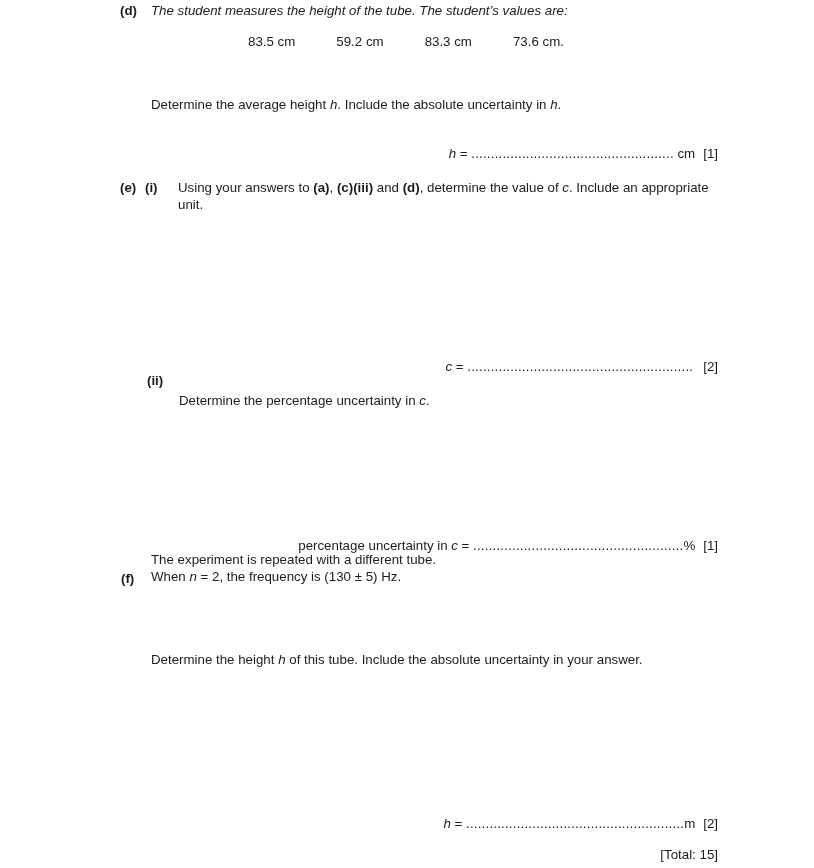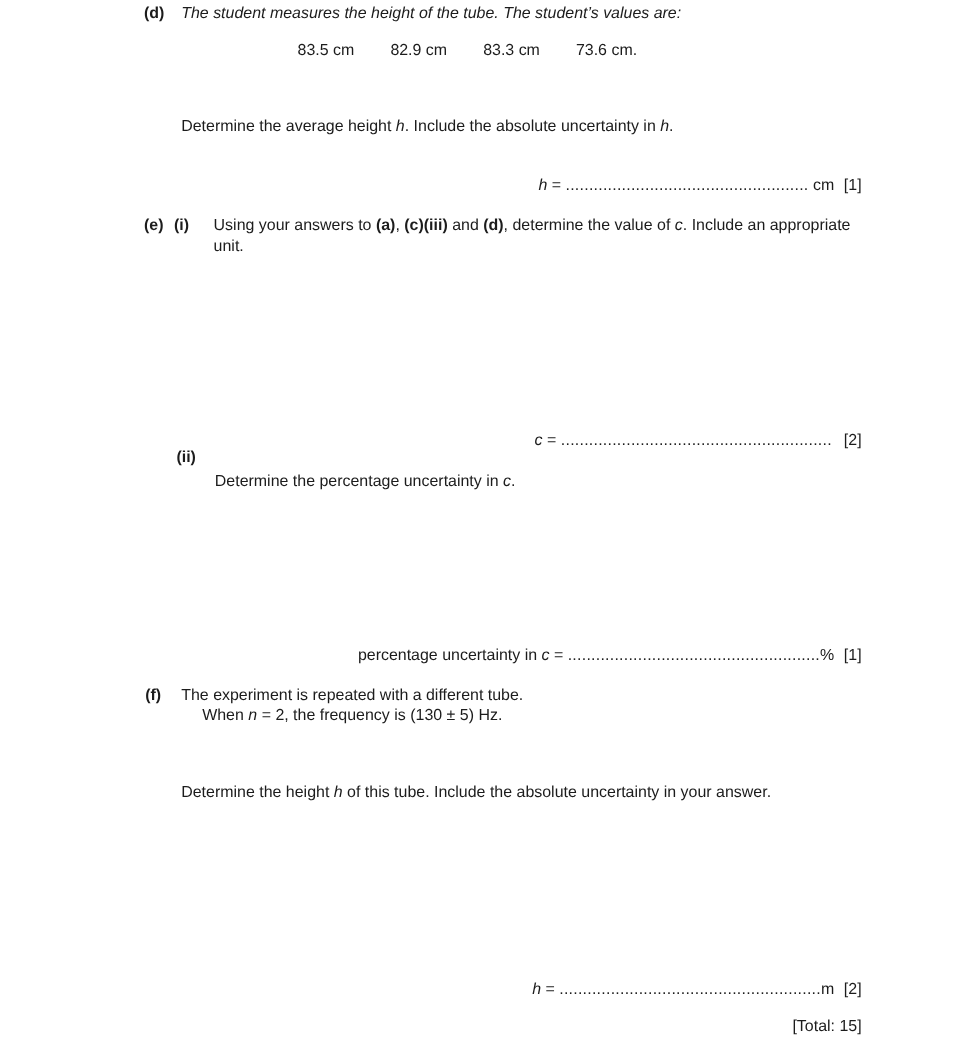--- a/index.html
+++ b/index.html
@@ -10,37 +10,37 @@
     background: #ffffff;
     font-family: "Liberation Sans", "DejaVu Sans", sans-serif;
     font-size: 13.3px;
     line-height: 16.5px;
     color: #1c1c1c;
     overflow: hidden;
   }
   .abs { position: absolute; white-space: nowrap; }
   .bold { font-weight: bold; }
   .it { font-style: italic; }
-  .values-row { display: flex; gap: 30px; }
+  .values-row { display: flex; gap: 41px; }
   .answer { text-align: right; }
   .marks { margin-left: 8px; }
   .marks2 { margin-left: 10px; }
   .dots { letter-spacing: 0.2px; }
 </style>
 </head>
 <body>
 
 <div class="page">
 
   <div class="abs bold" style="left:120px; top:3px;">(d)</div>
   <div class="abs" style="left:151px; top:3px;font-style:italic;">The student measures the height of the tube. The student’s values are:</div>
 
   <div class="abs values-row" style="left:248px; top:34px;">
     <span>83.5 cm</span>
-    <span>82.9 cm</span>
+    <span>59.2 cm</span>
     <span>83.3 cm</span>
     <span>73.6 cm.</span>
   </div>
 
   <div class="abs" style="left:151px; top:65px;margin-top:32px;">
     <span>Determine the average height </span><span class="it">h</span><span>. Include the absolute uncertainty in </span><span class="it">h</span><span>.</span>
   </div>
 
   <div class="abs answer" style="right:96px; top:146px;">
     <span class="it">h</span><span> = </span><span class="dots">....................................................</span><span> cm</span><span class="marks">[1]</span>
@@ -61,21 +61,21 @@
   <div class="abs bold" style="left:147px; top:373px;">(ii)</div>
   <div class="abs" style="left:179px; top:393px;">
     <span>Determine the percentage uncertainty in </span><span class="it">c</span><span>.</span>
   </div>
 
   <div class="abs answer" style="right:96px; top:538px;">
     <span>percentage uncertainty in </span><span class="it">c</span><span> = </span><span class="dots">......................................................</span><span>%</span><span class="marks">[1]</span>
   </div>
 
   <div class="abs bold" style="left:121px; top:571px;">(f)</div>
-  <div class="abs" style="left:151px; top:571px;text-align:center;">
+  <div class="abs" style="left:151px; top:552px;">
     <span>The experiment is repeated with a different tube.</span><br>
     <span>When </span><span class="it">n</span><span> = 2, the frequency is (130 ± 5) Hz.</span>
   </div>
 
   <div class="abs" style="left:151px; top:620px;margin-top:32px;">
     <span>Determine the height </span><span class="it">h</span><span> of this tube. Include the absolute uncertainty in your answer.</span>
   </div>
 
   <div class="abs answer" style="right:96px; top:816px;">
     <span class="it">h</span><span> = </span><span class="dots">........................................................</span><span>m</span><span class="marks">[2]</span>

